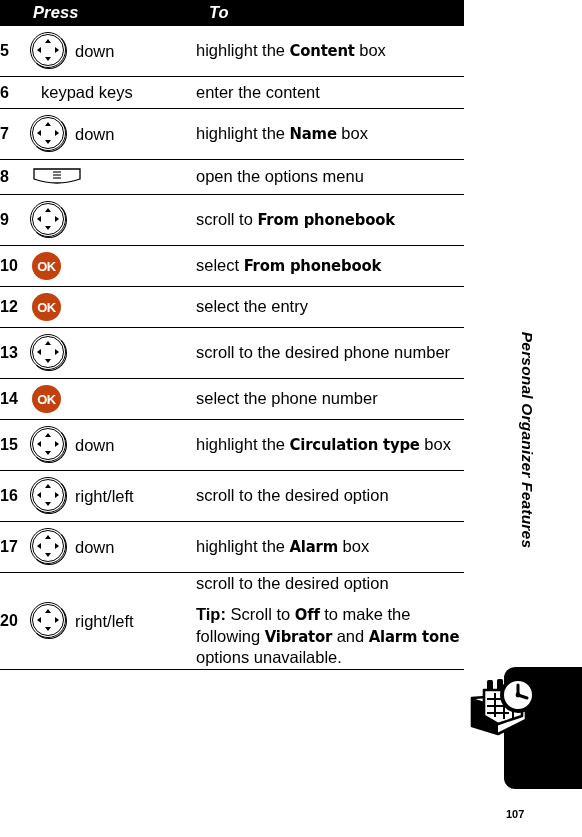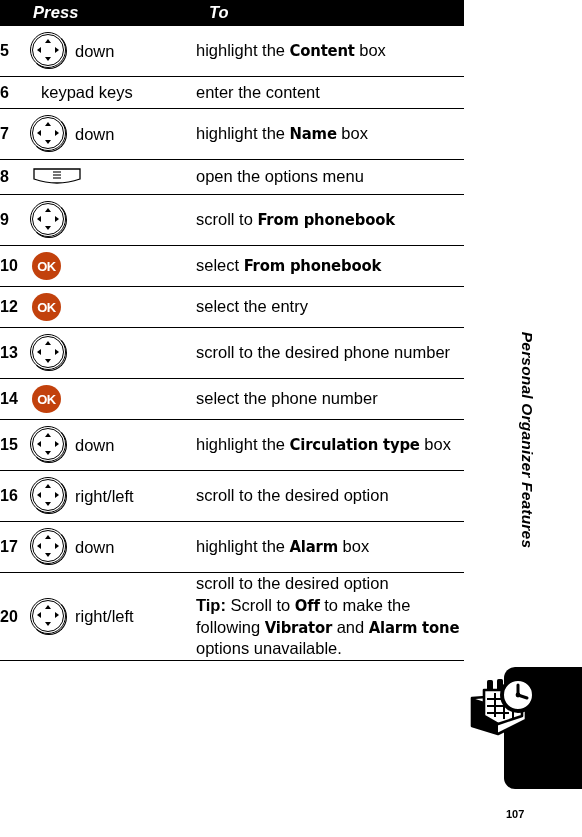--- a/index.html
+++ b/index.html
@@ -194,21 +194,21 @@
   b.term {
     font-family: "Liberation Sans Narrow", "DejaVu Sans Condensed", "Liberation Sans", sans-serif;
     font-weight: bold;
     font-stretch: condensed;
     letter-spacing: -0.2px;
   }
   b.tip {
     font-weight: bold;
   }
   .tip-block {
-    margin-top: 0;
+    margin-top: 9px;
   }
   .tip-block p { margin: 0; }
 
   
   #side-title {
     position: absolute;
     left: 527px;
     top: 440px;
     transform-origin: 0 0;
     transform: rotate(90deg) translate(-50%, -50%);

